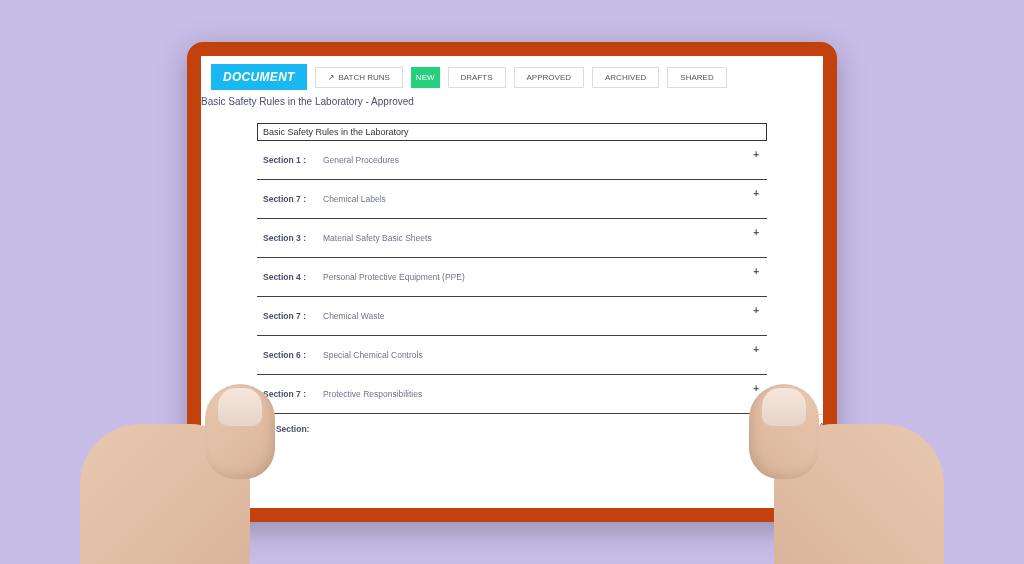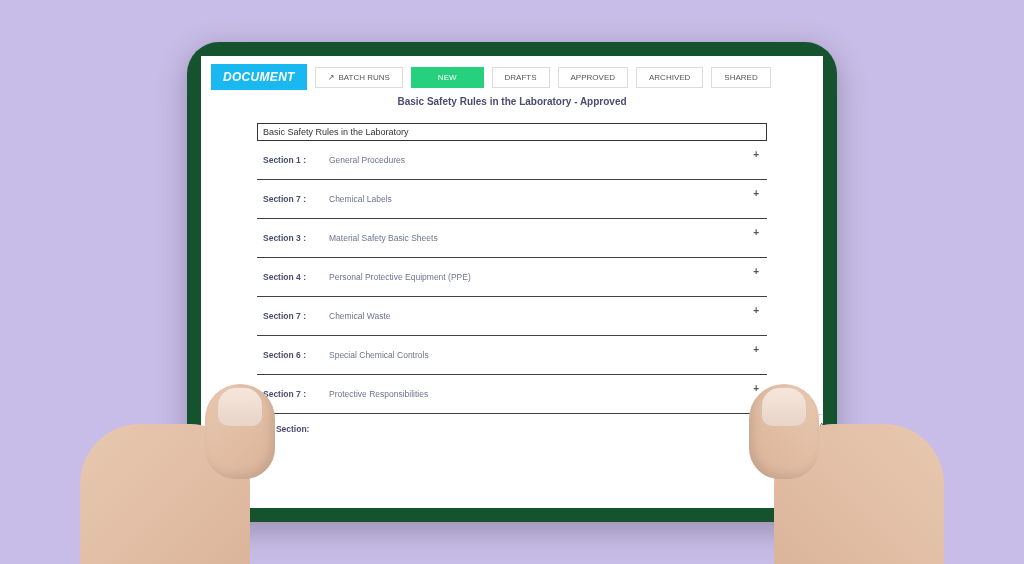--- a/index.html
+++ b/index.html
@@ -9,22 +9,22 @@
       background: #c8bde8;
       font-family: Arial, Helvetica, sans-serif;
       display: flex;
       align-items: center;
       justify-content: center;
       overflow: hidden;
     }
     .tablet {
       width: 650px;
       height: 480px;
-      background: #14532d;
-      border-radius: 32px;
+      background: #c2410c;
+      border-radius: 16px;
       padding: 14px;
       box-shadow: 0 8px 30px rgba(0,0,0,0.25);
     }
     .screen {
       width: 100%;
       height: 100%;
       background: #fff;
       overflow: hidden;
       position: relative;
       font-size: 9px;
@@ -53,30 +53,29 @@
       font-size: 8px;
       cursor: pointer;
       display: flex;
       align-items: center;
       gap: 4px;
     }
     .tab-btn.active-green {
       background: #26d07c;
       border-color: #26d07c;
       color: #fff;
-      padding: 5px 26px;
+      padding: 5px 4px;
     }
     .arrow-icon {
       font-size: 8px;
     }
     .page-title {
-      text-align: center;
       color: #4a4d6e;
       font-size: 10px;
-      font-weight: bold;
+      font-weight: normal;
       margin-top: -2px;
       margin-bottom: 6px;
     }
     .content {
       padding: 10px 56px;
     }
     .title-input {
       width: 100%;
       border: 1px solid #333;
       padding: 3px 5px;
@@ -93,21 +92,20 @@
     }
     .section-label {
       color: #4a4d6e;
       font-weight: bold;
       font-size: 8.5px;
       min-width: 60px;
     }
     .section-name {
       color: #6f728e;
       font-size: 8.5px;
-      margin-left: 6px;
     }
     .expand-plus {
       position: absolute;
       right: 8px;
       color: #555;
       font-size: 10px;
       font-weight: bold;
       cursor: pointer;
       top: 8px;
     }

